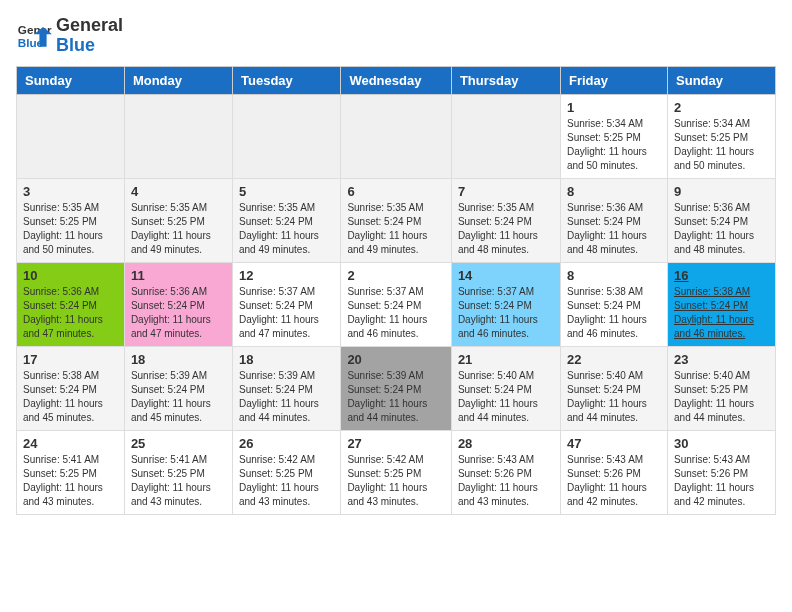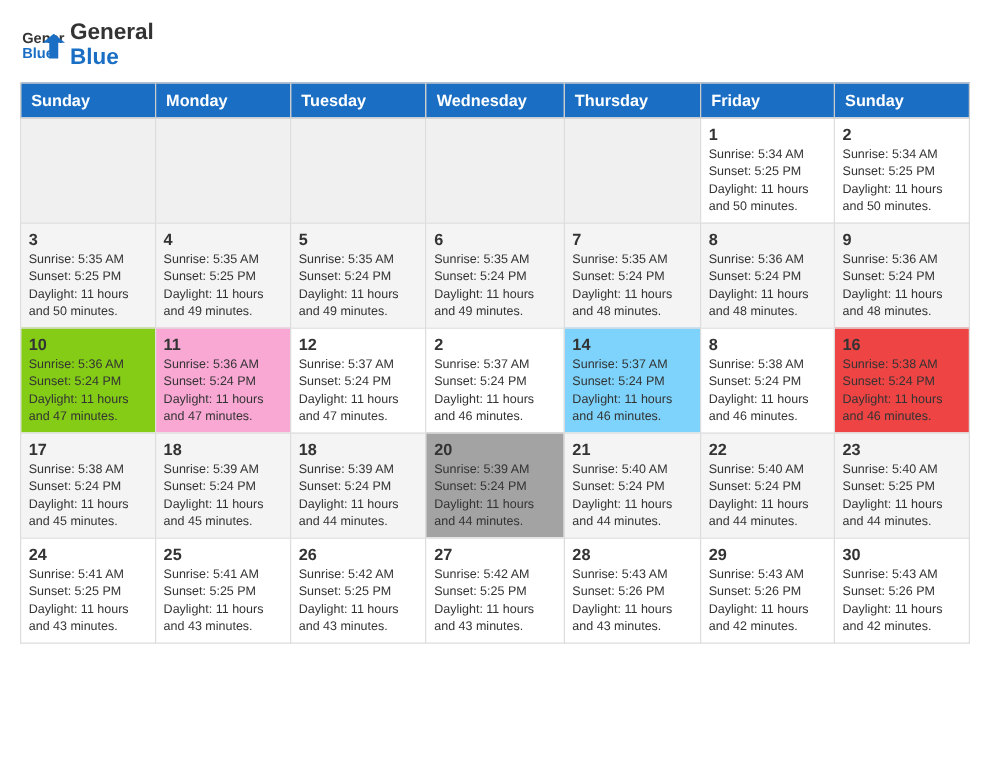--- a/index.html
+++ b/index.html
@@ -239,21 +239,21 @@
 Daylight: 11 hours
 and 46 minutes.</div>
         </td>
         <td style="background-color: rgb(255, 255, 255);">
           <div class="day-number">8</div>
           <div class="day-info" style="white-space: pre-line;">Sunrise: 5:38 AM
 Sunset: 5:24 PM
 Daylight: 11 hours
 and 46 minutes.</div>
         </td>
-        <td style="background-color: #ef4444;">
+        <td style="background-color: #0ea5e9; text-decoration: underline;">
           <div class="day-number">16</div>
           <div class="day-info" style="white-space: pre-line;">Sunrise: 5:38 AM
 Sunset: 5:24 PM
 Daylight: 11 hours
 and 46 minutes.</div>
         </td>
       </tr>
       <tr>
         <td style="background-color: rgb(244, 244, 244);">
           <div class="day-number">17</div>
@@ -335,21 +335,21 @@
 and 43 minutes.</div>
         </td>
         <td style="background-color: rgb(255, 255, 255);">
           <div class="day-number">28</div>
           <div class="day-info" style="white-space: pre-line;">Sunrise: 5:43 AM
 Sunset: 5:26 PM
 Daylight: 11 hours
 and 43 minutes.</div>
         </td>
         <td style="background-color: rgb(255, 255, 255);">
-          <div class="day-number">29</div>
+          <div class="day-number">47</div>
           <div class="day-info" style="white-space: pre-line;">Sunrise: 5:43 AM
 Sunset: 5:26 PM
 Daylight: 11 hours
 and 42 minutes.</div>
         </td>
         <td style="background-color: rgb(255, 255, 255);">
           <div class="day-number">30</div>
           <div class="day-info" style="white-space: pre-line;">Sunrise: 5:43 AM
 Sunset: 5:26 PM
 Daylight: 11 hours

